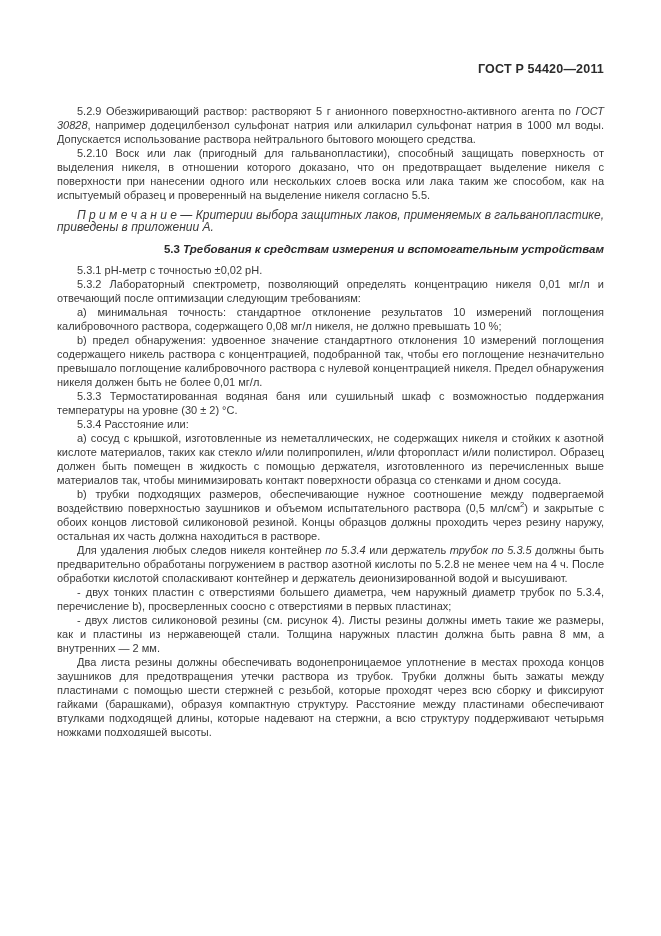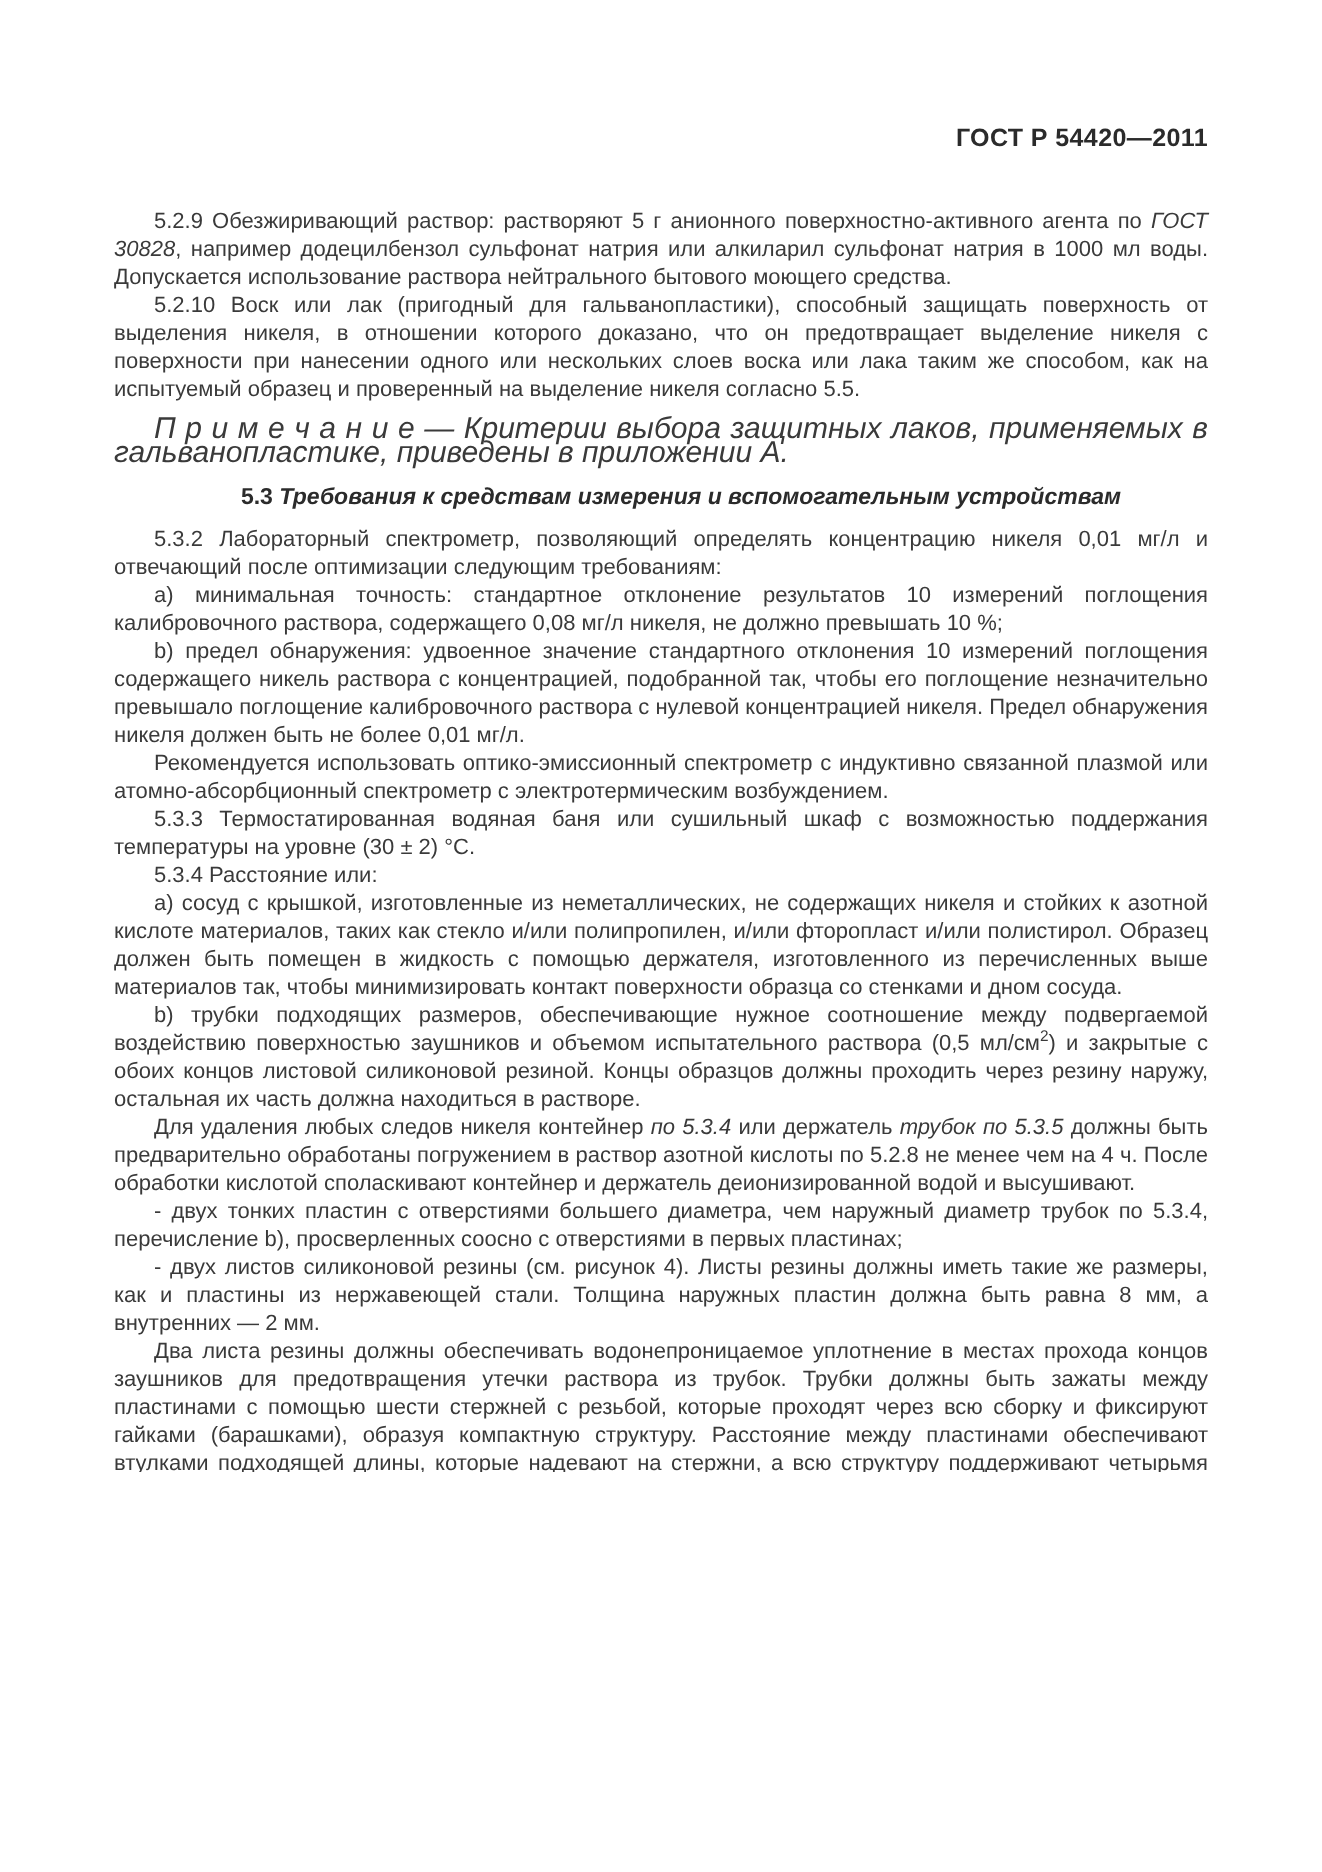--- a/index.html
+++ b/index.html
@@ -37,29 +37,29 @@
   .blk {
     margin: 0;
     padding: 0;
     text-indent: 20px;
     text-align: justify;
     font-size: 11px;
     line-height: 14px;
     color: #3a3a3a;
   }
   .blk.note {
-    font-size: 15px;
+    font-size: 12px;
     line-height: 12px;
     margin: 7px 0 7px 0;
   }
   .blk.heading {
     font-size: 11.5px;
     line-height: 14px;
     margin: 9px 0 7px 0;
-    text-align: center;
+    text-align: right;
     color: #2b2b2b;
   }
   .seg-n { font-style: normal; }
   .seg-i { font-style: italic; }
   .seg-b { font-weight: bold; }
   .seg-bi { font-weight: bold; font-style: italic; }
   sup.seg-sup {
     font-size: 70%;
     line-height: 0;
   }
@@ -76,24 +76,24 @@
 
 <div class="page">
   <div class="header">
     <span>ГОСТ Р 54420—2011</span>
   </div>
   <div class="content">
       <p class="blk para"><span class="seg-n">5.2.9 Обезжиривающий раствор: растворяют 5 г анионного поверхностно-активного агента по </span><span class="seg-i">ГОСТ 30828</span><span class="seg-n">, например додецилбензол сульфонат натрия или алкиларил сульфонат натрия в 1000 мл воды. Допускается использование раствора нейтрального бытового моющего средства.</span></p>
       <p class="blk para"><span class="seg-n">5.2.10 Воск или лак (пригодный для гальванопластики), способный защищать поверхность от выделения никеля, в отношении которого доказано, что он предотвращает выделение никеля с поверхности при нанесении одного или нескольких слоев воска или лака таким же способом, как на испытуемый образец и проверенный на выделение никеля согласно 5.5.</span></p>
       <p class="blk note"><span class="seg-i">П р и м е ч а н и е — Критерии выбора защитных лаков, применяемых в гальванопластике, приведены в приложении А.</span></p>
       <p class="blk heading"><span class="seg-b">5.3 </span><span class="seg-bi">Требования к средствам измерения и вспомогательным устройствам</span></p>
+      <p class="blk para"><span class="seg-n">5.3.1 pH-метр с точностью ±0,02 pH.</span></p>
       <p class="blk para"><span class="seg-n">5.3.2 Лабораторный спектрометр, позволяющий определять концентрацию никеля 0,01 мг/л и отвечающий после оптимизации следующим требованиям:</span></p>
       <p class="blk para"><span class="seg-n">a) минимальная точность: стандартное отклонение результатов 10 измерений поглощения калибровочного раствора, содержащего 0,08 мг/л никеля, не должно превышать 10 %;</span></p>
       <p class="blk para"><span class="seg-n">b) предел обнаружения: удвоенное значение стандартного отклонения 10 измерений поглощения содержащего никель раствора с концентрацией, подобранной так, чтобы его поглощение незначительно превышало поглощение калибровочного раствора с нулевой концентрацией никеля. Предел обнаружения никеля должен быть не более 0,01 мг/л.</span></p>
-      <p class="blk para"><span class="seg-n">Рекомендуется использовать оптико-эмиссионный спектрометр с индуктивно связанной плазмой или атомно-абсорбционный спектрометр с электротермическим возбуждением.</span></p>
       <p class="blk para"><span class="seg-n">5.3.3 Термостатированная водяная баня или сушильный шкаф с возможностью поддержания температуры на уровне (30 ± 2) °С.</span></p>
       <p class="blk para"><span class="seg-n">5.3.4 Расстояние или:</span></p>
       <p class="blk para"><span class="seg-n">a) сосуд с крышкой, изготовленные из неметаллических, не содержащих никеля и стойких к азотной кислоте материалов, таких как стекло и/или полипропилен, и/или фторопласт и/или полистирол. Образец должен быть помещен в жидкость с помощью держателя, изготовленного из перечисленных выше материалов так, чтобы минимизировать контакт поверхности образца со стенками и дном сосуда.</span></p>
       <p class="blk para"><span class="seg-n">b) трубки подходящих размеров, обеспечивающие нужное соотношение между подвергаемой воздействию поверхностью заушников и объемом испытательного раствора (0,5 мл/см</span><sup class="seg-sup">2</sup><span class="seg-n">) и закрытые с обоих концов листовой силиконовой резиной. Концы образцов должны проходить через резину наружу, остальная их часть должна находиться в растворе.</span></p>
       <p class="blk para"><span class="seg-n">Для удаления любых следов никеля контейнер </span><span class="seg-i">по 5.3.4</span><span class="seg-n"> или держатель </span><span class="seg-i">трубок по 5.3.5</span><span class="seg-n"> должны быть предварительно обработаны погружением в раствор азотной кислоты по 5.2.8 не менее чем на 4 ч. После обработки кислотой споласкивают контейнер и держатель деионизированной водой и высушивают.</span></p>
       <p class="blk para"><span class="seg-n">- двух тонких пластин с отверстиями большего диаметра, чем наружный диаметр трубок по 5.3.4, перечисление b), просверленных соосно с отверстиями в первых пластинах;</span></p>
       <p class="blk para"><span class="seg-n">- двух листов силиконовой резины (см. рисунок 4). Листы резины должны иметь такие же размеры, как и пластины из нержавеющей стали. Толщина наружных пластин должна быть равна 8 мм, а внутренних — 2 мм.</span></p>
       <p class="blk para"><span class="seg-n">Два листа резины должны обеспечивать водонепроницаемое уплотнение в местах прохода концов заушников для предотвращения утечки раствора из трубок. Трубки должны быть зажаты между пластинами с помощью шести стержней с резьбой, которые проходят через всю сборку и фиксируют гайками (барашками), образуя компактную структуру. Расстояние между пластинами обеспечивают втулками подходящей длины, которые надевают на стержни, а всю структуру поддерживают четырьмя ножками подходящей высоты.</span></p>
     </div>
   <div class="footer">

